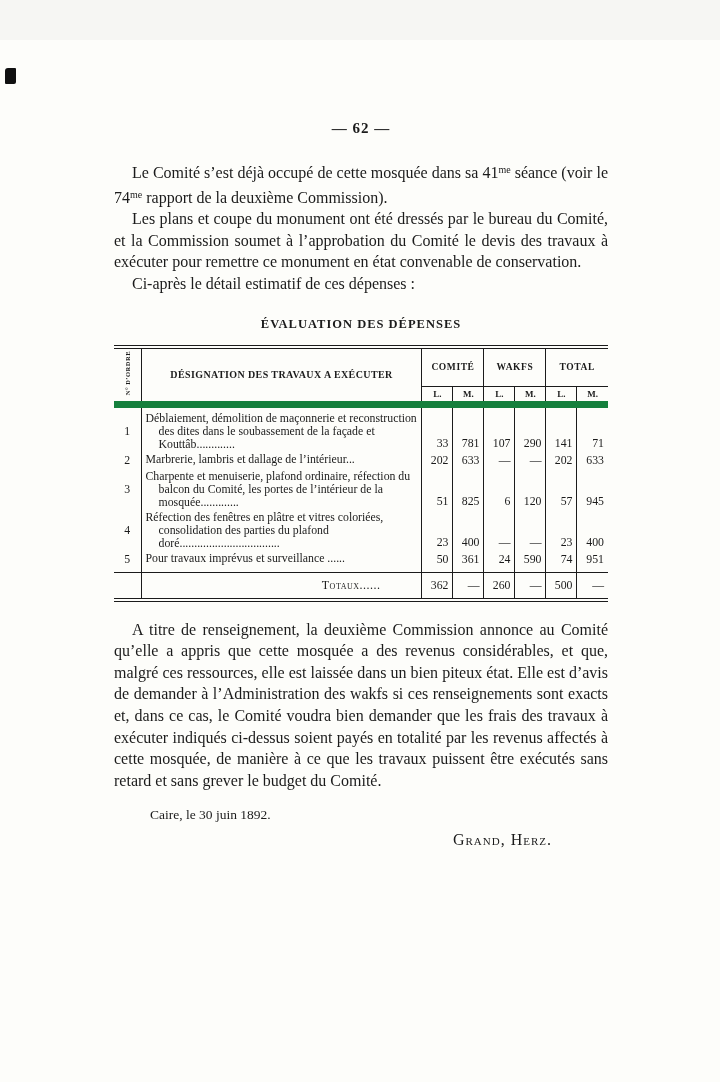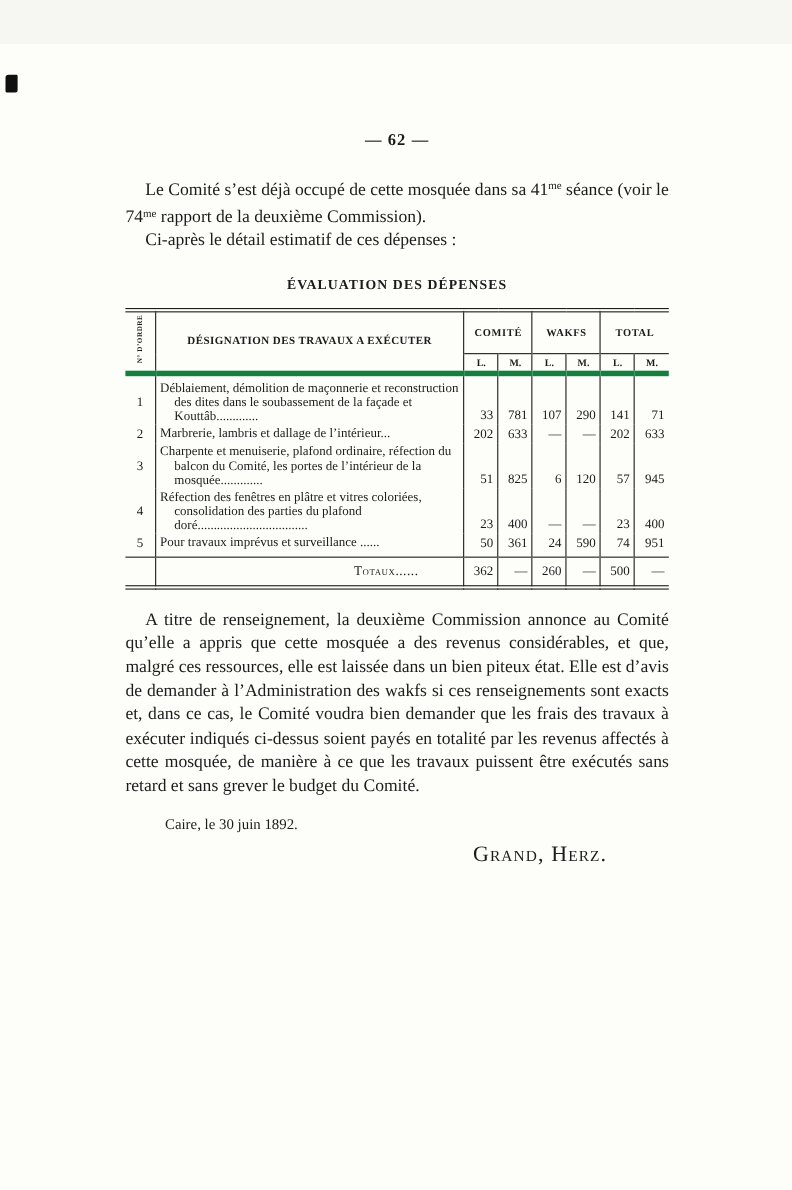--- a/index.html
+++ b/index.html
@@ -64,21 +64,21 @@
   }
   thead th.group-th {
     vertical-align:middle; text-align:center;
     font-size:9.5px; letter-spacing:0.6px; padding:3px 0;
   }
   thead tr.units th {
     border-top:1px solid #1b1b1b;
     font-size:9px; text-align:center; vertical-align:middle;
   }
 
-  tbody tr:first-child td { border-top:5px solid #15803d; padding-top:4px; }
+  tbody tr:first-child td { border-top:7px solid #15803d; padding-top:4px; }
   tbody tr:last-child  td { padding-bottom:5px; }
   td.rownum {
     text-align:center; vertical-align:middle;
     font-size:11.8px; padding:1px 0;
   }
   td.desig {
     font-size:11.8px; line-height:13px; vertical-align:top;
     padding:1px 3px 1px 17px; text-indent:-13px; text-align:left;
   }
   td.val {
@@ -89,36 +89,37 @@
   td.totals-label {
     font-variant:small-caps; font-size:12px; letter-spacing:0.5px;
     text-align:right; padding-right:41px;
   }
   tfoot td.val { vertical-align:middle; }
 
   p.closing { margin-top:17px; }
   .dateline { margin:16px 0 0 36px; font-size:13.5px; }
   .signature {
     margin-top:8px; text-align:right; padding-right:56px;
-    font-variant:small-caps; font-size:20px; letter-spacing:1px;
+    font-variant:small-caps; font-size:16px; letter-spacing:1px;
   }
 </style>
 </head>
 <body>
 
 <div class="page">
   <div class="artifact artifact-a"></div>
   <div class="artifact artifact-b"></div>
 
   <div class="content">
 
     <div class="page-number">— 62 —</div>
 
     <p class="body-par"><span>Le Comité s’est déjà occupé de cette mosquée dans sa 41</span><sup class="ord">me</sup><span> séance (voir le 74</span><sup class="ord">me</sup><span> rapport de la deuxième Commission).</span></p>
 
+    <p class="body-par">Les plans et coupe du monument ont été dressés par le bureau du Comité, et la Commission soumet à l’approbation du Comité le devis des travaux à exécuter pour remettre ce monument en état convenable de conservation.</p>
     <p class="body-par">Ci-après le détail estimatif de ces dépenses :</p>
 
     <div class="table-title">ÉVALUATION DES DÉPENSES</div>
 
     <table class="expenses">
       <colgroup>
         <col class="c-num">
         <col>
         <col class="c-val">
           <col class="c-val">

